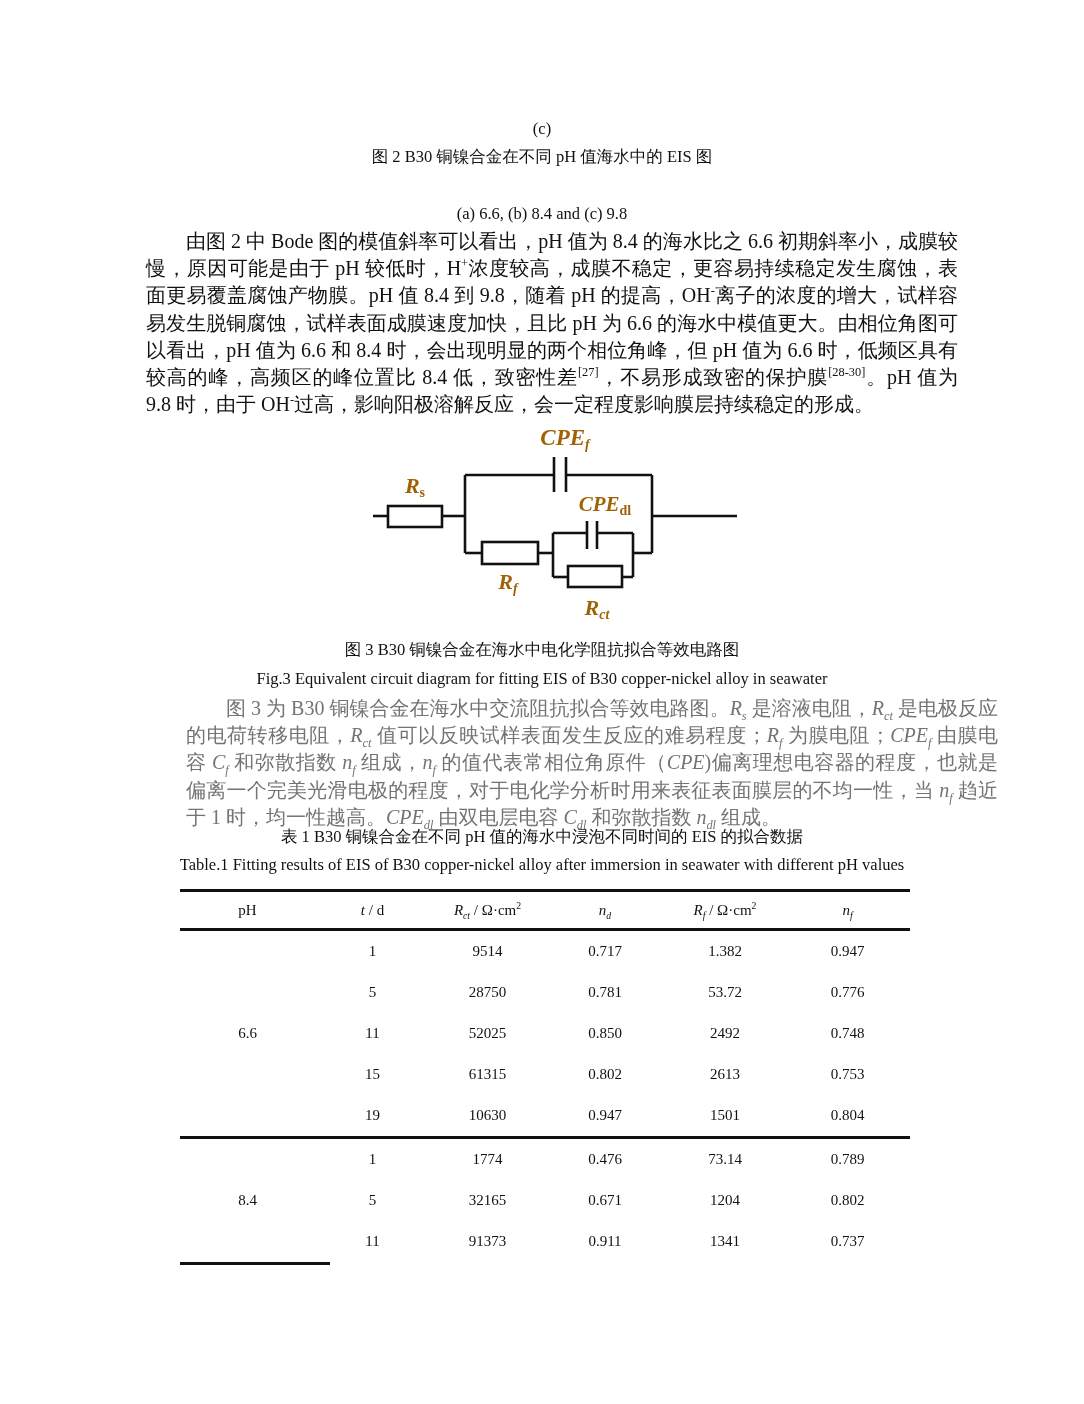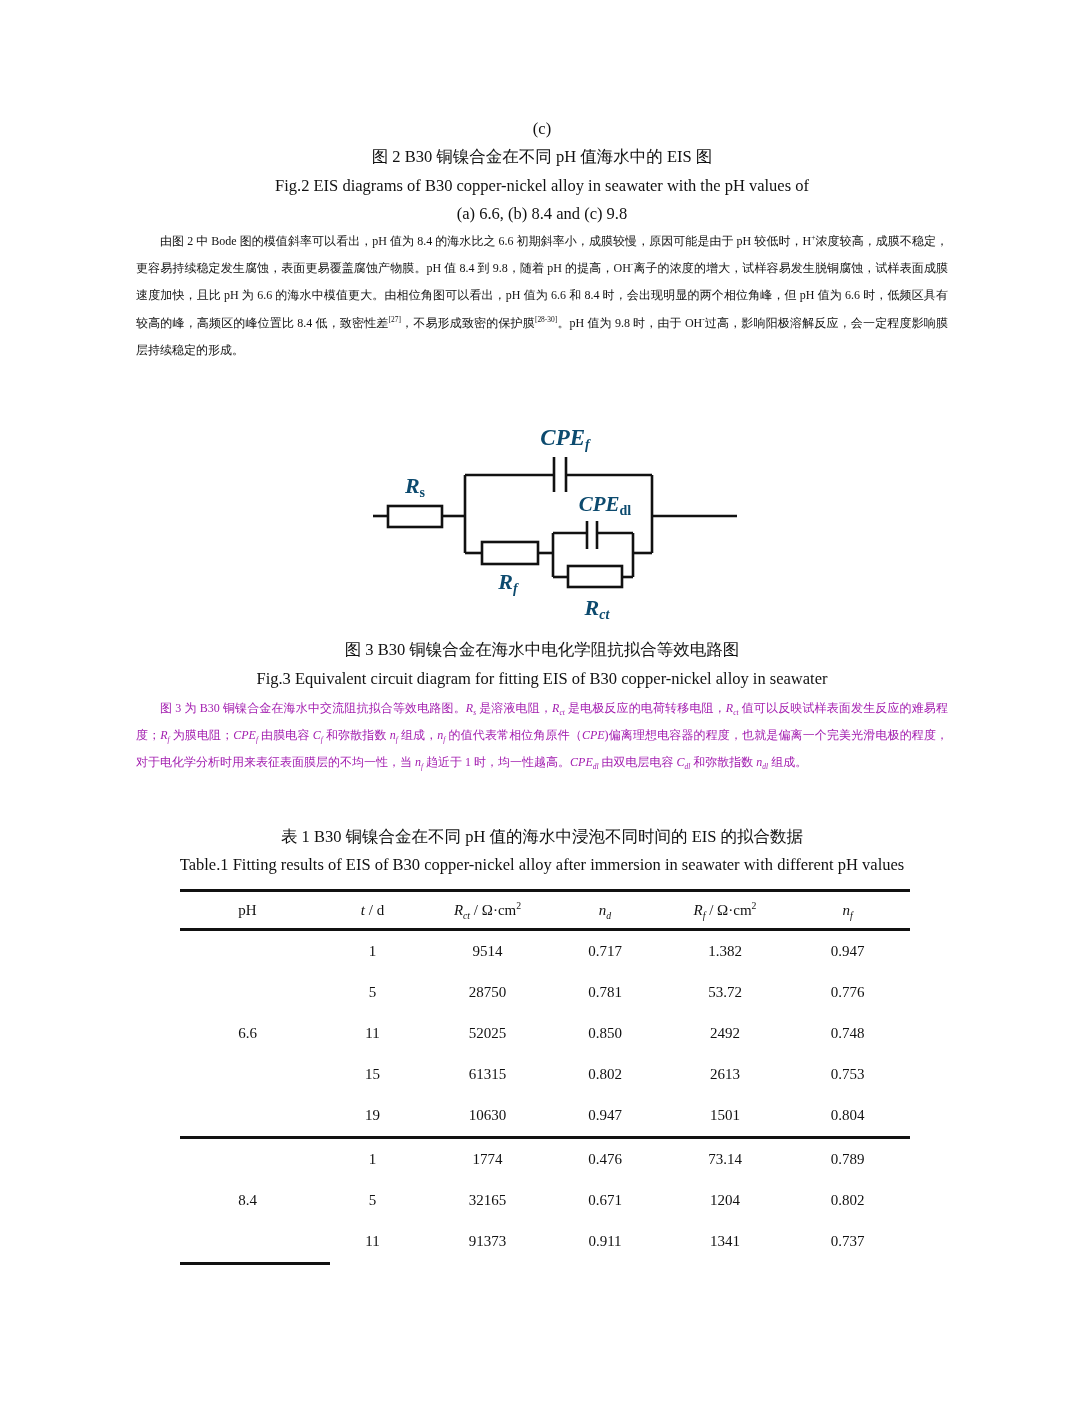--- a/index.html
+++ b/index.html
@@ -1,49 +1,48 @@
 <!DOCTYPE html>
 <html><head>
 <meta charset="utf-8">
 <style>
   html,body{margin:0;padding:0;background:#ffffff;}
   .page{position:relative;width:1084px;height:1404px;background:#ffffff;overflow:hidden;
         font-family:"Liberation Serif","DejaVu Serif",serif;color:#111;}
   .cap{position:absolute;left:0;width:100%;text-align:center;font-size:16.5px;line-height:22px;}
-  .para{position:absolute;left:136px;width:812px;font-size:12px;line-height:27.2px;
+  .para{position:absolute;left:146px;width:812px;font-size:20px;line-height:27.2px;
         text-align:justify;text-indent:2em;}
   .para sup{font-size:0.62em;line-height:0;vertical-align:super;}
   .para sub{font-size:0.62em;line-height:0;vertical-align:sub;}
-  .red{color:#a21caf;}
+  .red{color:#737373;margin-left:40px;}
   
   .circuit{position:absolute;left:365px;top:428px;width:390px;height:205px;}
   .circuit svg{position:absolute;left:0;top:0;}
   .clabel{position:absolute;transform:translateX(-50%);font-weight:bold;font-style:italic;
-          font-size:22px;line-height:24px;white-space:nowrap;color:#0c4a6e;}
+          font-size:22px;line-height:24px;white-space:nowrap;color:#a16207;}
   .clabel sub{font-size:14px;line-height:0;vertical-align:-4px;}
   .clabel sub.rm{font-style:normal;}
   
   .dtable{position:absolute;left:180px;top:877px;width:730px;font-size:15px;margin-top:12px;}
   .tline{height:3px;background:#111;}
   .t-shortline{height:3px;background:#111;width:150px;}
   .t-row{display:grid;grid-template-columns:135px 115px 115px 120px 120px 125px;
          height:41px;align-items:center;}
   .t-row.head{height:36px;}
   .cell{text-align:center;}
   .cell sup{font-size:0.65em;line-height:0;vertical-align:super;}
   .cell sub{font-size:0.65em;line-height:0;vertical-align:sub;font-style:italic;}
 </style>
 </head>
 <body>
 
 <div class="page">
 
   <div class="cap" style="top:118px">(c)</div>
   <div class="cap" style="top:146px">图 2 B30 铜镍合金在不同 pH 值海水中的 EIS 图</div>
-  <div class="cap" style="top:175px">Fig.2 EIS diagrams of B30 copper-nickel alloy in seawater with the pH values of</div>
   <div class="cap" style="top:203px">(a) 6.6, (b) 8.4 and (c) 9.8</div>
 
   <div class="para" style="top:228px">由图 2 中 Bode 图的模值斜率可以看出，pH 值为 8.4 的海水比之 6.6 初期斜率小，成膜较慢，原因可能是由于 pH 较低时，H<sup>+</sup>浓度较高，成膜不稳定，更容易持续稳定发生腐蚀，表面更易覆盖腐蚀产物膜。pH 值 8.4 到 9.8，随着 pH 的提高，OH<sup>-</sup>离子的浓度的增大，试样容易发生脱铜腐蚀，试样表面成膜速度加快，且比 pH 为 6.6 的海水中模值更大。由相位角图可以看出，pH 值为 6.6 和 8.4 时，会出现明显的两个相位角峰，但 pH 值为 6.6 时，低频区具有较高的峰，高频区的峰位置比 8.4 低，致密性差<sup>[27]</sup>，不易形成致密的保护膜<sup>[28-30]</sup>。pH 值为 9.8 时，由于 OH<sup>-</sup>过高，影响阳极溶解反应，会一定程度影响膜层持续稳定的形成。</div>
 
   <div class="circuit">
     <svg width="390" height="205" viewBox="0 0 390 205">
       <g stroke="#111" stroke-width="2.6" fill="none">
 
         <path d="M 8 88 H 23"></path>
         <rect x="23" y="78" width="54" height="21"></rect>

